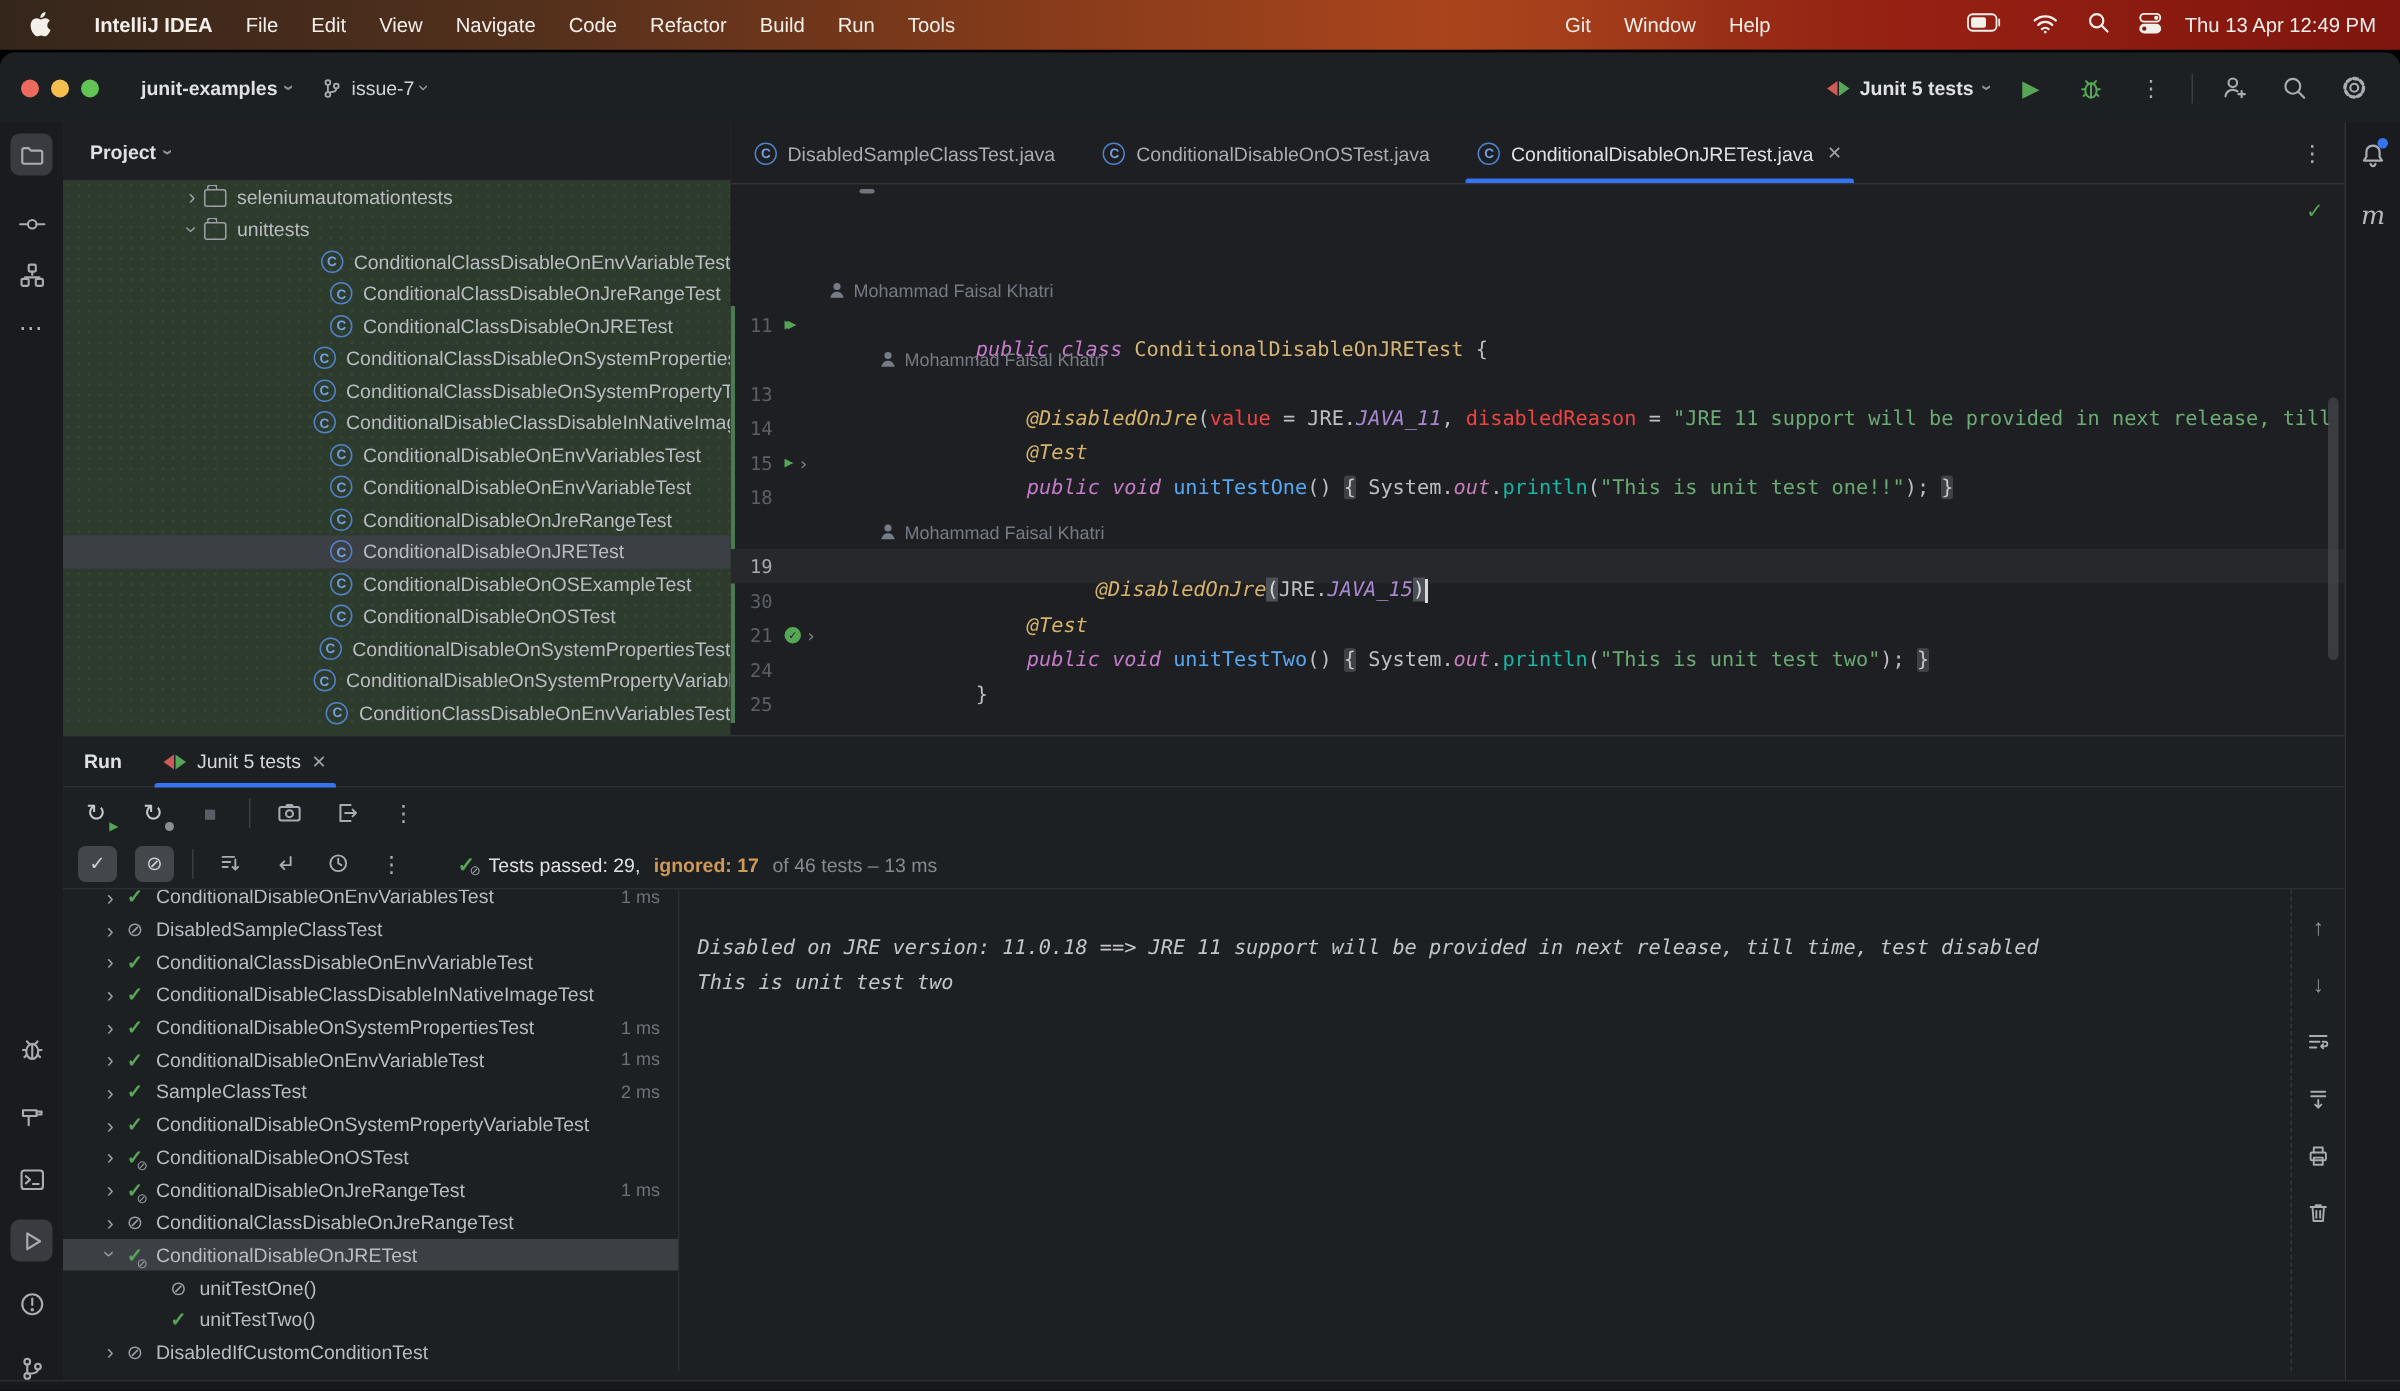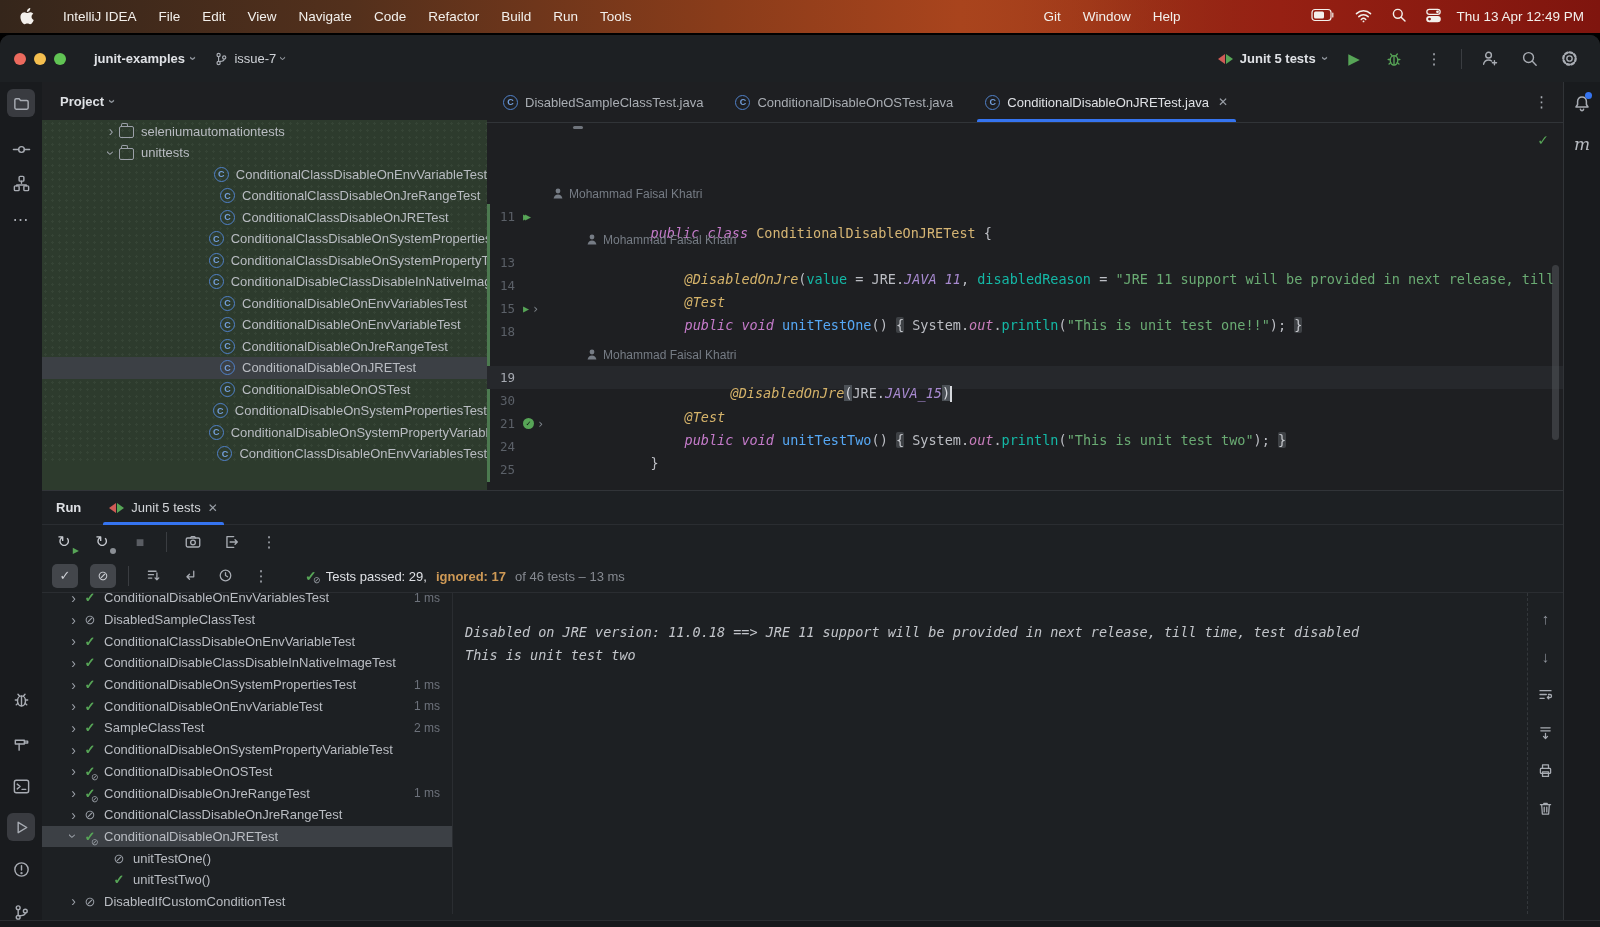--- a/index.html
+++ b/index.html
@@ -6,21 +6,21 @@
     font-family:"Liberation Sans",sans-serif;-webkit-font-smoothing:antialiased;}
   #app{position:relative;width:1600px;height:927px;}
 
   
   .menubar{position:absolute;left:0;top:0;width:1600px;height:33px;display:flex;align-items:center;
     background:linear-gradient(90deg,#35261b 0%,#53301c 22%,#8a3c1a 45%,#a9441d 60%,#97261427 70%,#962013 80%,#7f150e 100%),linear-gradient(90deg,#35261b,#a9441d 58%,#7f150e);
     color:#f3f0ec;font-size:13.5px;}
   .menubar .apple{margin:0 18px 0 20px;display:flex;align-items:center;}
   .mitems{display:flex;align-items:center;gap:0;}
   .mitem{padding:0 11px;height:33px;display:flex;align-items:center;white-space:nowrap;}
-  .mitem[data-bold="true"]{font-weight:400;}
+  .mitem[data-bold="true"]{font-weight:700;}
   .menubar .spacer{flex:1;}
   .mstatus{display:flex;align-items:center;gap:18px;margin-right:14px;}
   .clock{margin-right:16px;white-space:nowrap;}
 
   
   .window{position:absolute;left:0;top:35px;width:1600px;height:892px;background:#1e1f22;
     border-radius:10px 10px 0 0;overflow:hidden;color:#bcbec4;font-size:13px;}
 
   .titlebar{position:absolute;left:0;top:0;width:1600px;height:47px;background:#1d2023;
     border-bottom:1px solid #313438;display:flex;align-items:center;}
@@ -49,21 +49,21 @@
   .act{position:absolute;left:7px;width:28px;height:28px;border-radius:6px;display:flex;align-items:center;justify-content:center;}
   .act.on{background:#393b40;}
 
   
   .projpanel{position:absolute;left:42px;top:47px;width:445px;height:408px;background:#2d3b2d;overflow:hidden;border-right:1px solid #313438;}
   .projhead{position:absolute;left:0;top:0;width:445px;height:38px;background:#1e1f22;z-index:3;
     display:flex;align-items:center;padding-left:18px;box-sizing:border-box;color:#dfe1e5;font-weight:700;gap:6px;}
   .ptree{position:absolute;left:0;top:17px;width:445px;
     background-image:radial-gradient(rgba(190,220,190,.055) 1px,transparent 1.2px);background-size:7px 7px;}
   .prow{height:21.5px;display:flex;align-items:center;white-space:nowrap;overflow:hidden;}
-  .prow[data-lvl="2"]{padding-left:61px;text-align:center;}
+  .prow[data-lvl="2"]{padding-left:78px;text-align:center;}
   .prow[data-lvl="3"]{padding-left:162px;}
   .prow[data-sel="true"]{background:#3c4045;background-image:none;}
   .prow .chvt{display:inline-block;width:16px;text-align:center;color:#9ba0a8;font-size:14px;}
   .prow .chvt::before{content:"›";display:inline-block;}
   .prow .chvt[data-chev="v"]::before{transform:rotate(90deg);}
   .prow .chvt[data-chev=""]{visibility:hidden;}
   .pico{display:inline-flex;align-items:center;justify-content:center;margin-right:7px;flex:none;}
   .pico[data-pi="cls"]{width:13px;height:13px;border:1px solid #5081c9;border-radius:50%;color:#74a0dd;font-size:9px;font-weight:700;}
   .pico[data-pi="cls"]::before{content:"C";}
   .pico[data-pi="pkg"]{width:13px;height:10px;border:1.3px solid #9ba0a8;border-radius:2px;position:relative;margin-top:2px;}
@@ -99,21 +99,21 @@
   .lt,.la{padding-left:4px;overflow:hidden;flex:1;}
   .crow[data-ind="1"] .lt,.crow[data-ind="1"] .la{padding-left:38px;}
   .la{display:flex;align-items:center;gap:6px;color:#767c85;font-size:12px;font-family:"Liberation Sans",sans-serif;}
   .tok[data-c="kw"]{color:#c57bca;font-style:italic;}
   .tok[data-c="cls"]{color:#d6b574;}
   .tok[data-c="ann"]{color:#d5b36a;font-style:italic;}
   .tok[data-c="mth"]{color:#56a8f5;}
   .tok[data-c="call"]{color:#14b8a6;}
   .tok[data-c="fld"]{color:#c77dbb;font-style:italic;}
   .tok[data-c="str"]{color:#6aab73;}
-  .tok[data-c="prm"]{color:#14b8a6;}
+  .tok[data-c="prm"]{color:#ef4444;}
   .tok[data-c="cst"]{color:#a789cf;font-style:italic;}
   .tok[data-c="pl"]{color:#bcbec4;}
   .tok[data-c="fold"]{color:#c6c8cd;background:#3e4145;border-radius:2px;}
   .tok[data-c="phl"]{color:#d6d8dd;background:#4c5157;}
   .tok[data-c="caret"]{border-left:2px solid #d6d8dd;height:16px;display:inline-block;vertical-align:middle;}
   .edscroll{position:absolute;right:4px;top:183px;width:7px;height:175px;border-radius:4px;background:#4a4d52;opacity:.65;}
 
   
   .rightbar{position:absolute;left:1563px;top:47px;width:37px;height:845px;background:#191b1e;border-left:1px solid #313438;}
   .rb-bell{position:absolute;left:8px;top:12px;}
@@ -423,20 +423,25 @@
             <span class="plabel">ConditionalDisableOnJreRangeTest</span>
           </div>
           <div class="prow" data-lvl="3" data-sel="true">
             <span class="chvt" data-chev=""></span>
             <span class="pico" data-pi="cls"></span>
             <span class="plabel">ConditionalDisableOnJRETest</span>
           </div>
           <div class="prow" data-lvl="3">
             <span class="chvt" data-chev=""></span>
             <span class="pico" data-pi="cls"></span>
+            <span class="plabel">ConditionalDisableOnOSExampleTest</span>
+          </div>
+          <div class="prow" data-lvl="3">
+            <span class="chvt" data-chev=""></span>
+            <span class="pico" data-pi="cls"></span>
             <span class="plabel">ConditionalDisableOnOSTest</span>
           </div>
           <div class="prow" data-lvl="3">
             <span class="chvt" data-chev=""></span>
             <span class="pico" data-pi="cls"></span>
             <span class="plabel">ConditionalDisableOnSystemPropertiesTest</span>
           </div>
           <div class="prow" data-lvl="3">
             <span class="chvt" data-chev=""></span>
             <span class="pico" data-pi="cls"></span>

